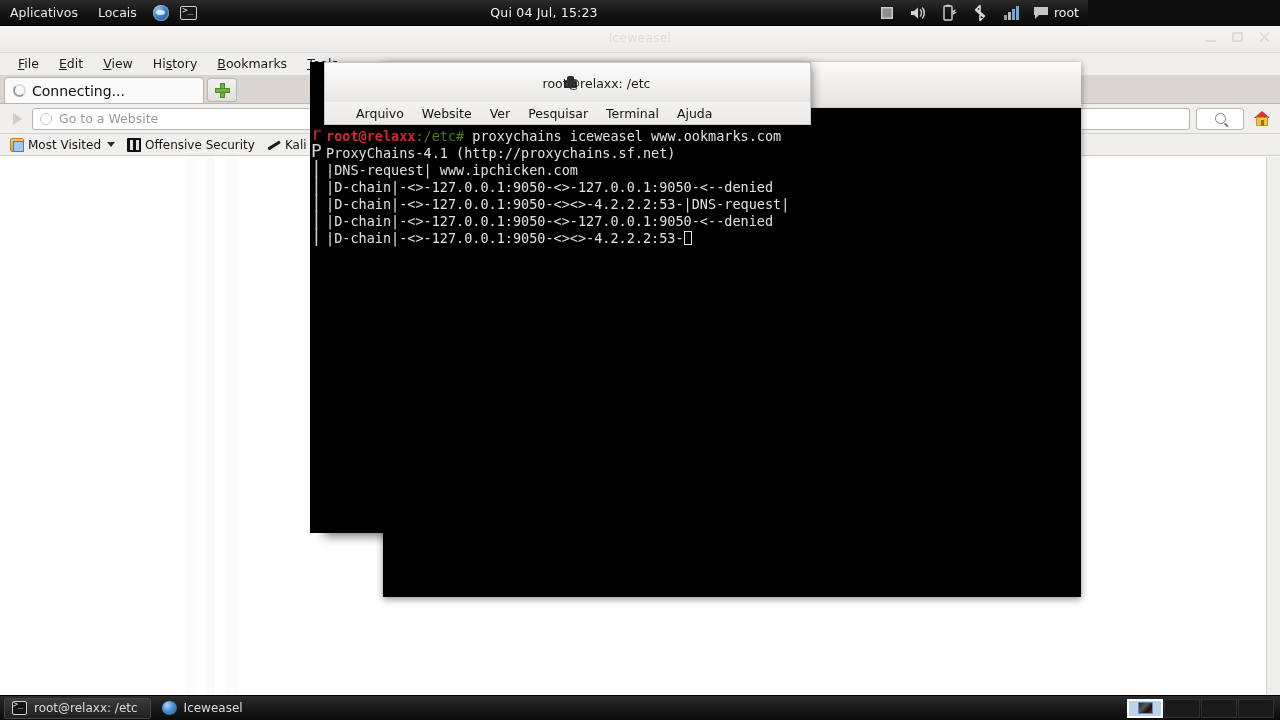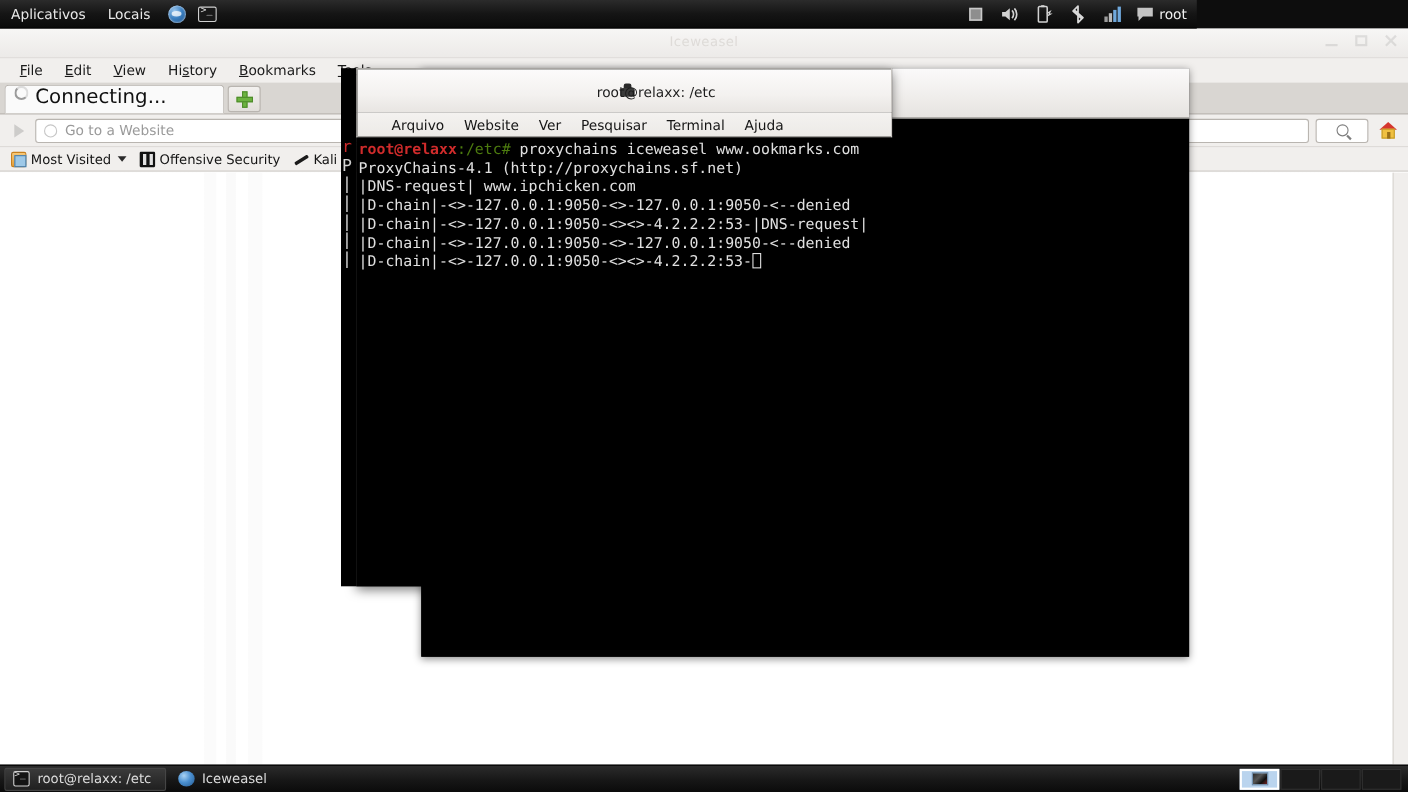--- a/index.html
+++ b/index.html
@@ -89,22 +89,22 @@
     height: 29px; background: #d9d6d2;
     display: flex; align-items: flex-end; padding-left: 4px;
     border-bottom: 1px solid #b9b5b0;
     position: relative;
   }
   #tab-active {
     height: 26px; min-width: 200px; max-width: 226px;
     background: #fafafa;
     border: 1px solid #b9b5b0; border-bottom: none;
     border-radius: 4px 4px 0 0;
-    display: flex; gap: 6px;
-    padding: 0 10px 0 8px; font-size: 18px; color: #111;
+    display: flex; align-items: center; gap: 6px;
+    padding: 0 10px 0 8px; font-size: 14px; color: #111;
     white-space: nowrap; overflow: hidden;
   }
   .spinner {
     width: 13px; height: 13px; border-radius: 50%;
     border: 2px solid #9b9b9b; border-top-color: #dcdcdc; border-right-color: #dcdcdc;
     flex: 0 0 auto;
   }
   #newtab-btn {
     width: 30px; height: 24px; margin-left: 3px; margin-bottom: 1px;
     background: linear-gradient(to bottom,#f3f1ef,#e2dfdb);
@@ -239,21 +239,21 @@
     white-space: pre;
     overflow: hidden;
   }
 
   
   #term-sliver {
     position: absolute; left: 310px; top: 62px; width: 14px; height: 471px;
     z-index: 28; background: #000;
     color: #d8d8d8;
     font-family: "DejaVu Sans Mono", monospace;
-    font-size: 15px; line-height: 17px;
+    font-size: 18px; line-height: 17px;
     padding-top: 63px; padding-left: 1px;
     white-space: pre; overflow: hidden;
   }
   #term-sliver .r { color: #cf2b2b; }
 
   
   #term-front {
     position: absolute; left: 324px; top: 62px; width: 487px; height: 471px;
     z-index: 30;
     background: #000;
@@ -355,20 +355,21 @@
     <div class="panel-menu">Aplicativos</div>
     <div class="panel-menu">Locais</div>
 
     <div class="panel-launcher">
       <span class="ff-globe"></span>
     </div>
     <div class="panel-launcher">
       <span class="term-ico"></span>
     </div>
 
+    <div id="clock">Qui 04 Jul, 15:23</div>
 
     <div id="tray">
       <span class="tray-ico">
         <svg width="18" height="18" viewBox="0 0 18 18">
             <rect x="3" y="3" width="12" height="12" fill="#c9c9c9"></rect>
             <rect x="4.5" y="4.5" width="9" height="9" fill="#8e8e8e"></rect>
           </svg>
       </span>
       <span class="tray-ico">
         <svg width="18" height="18" viewBox="0 0 18 18">

